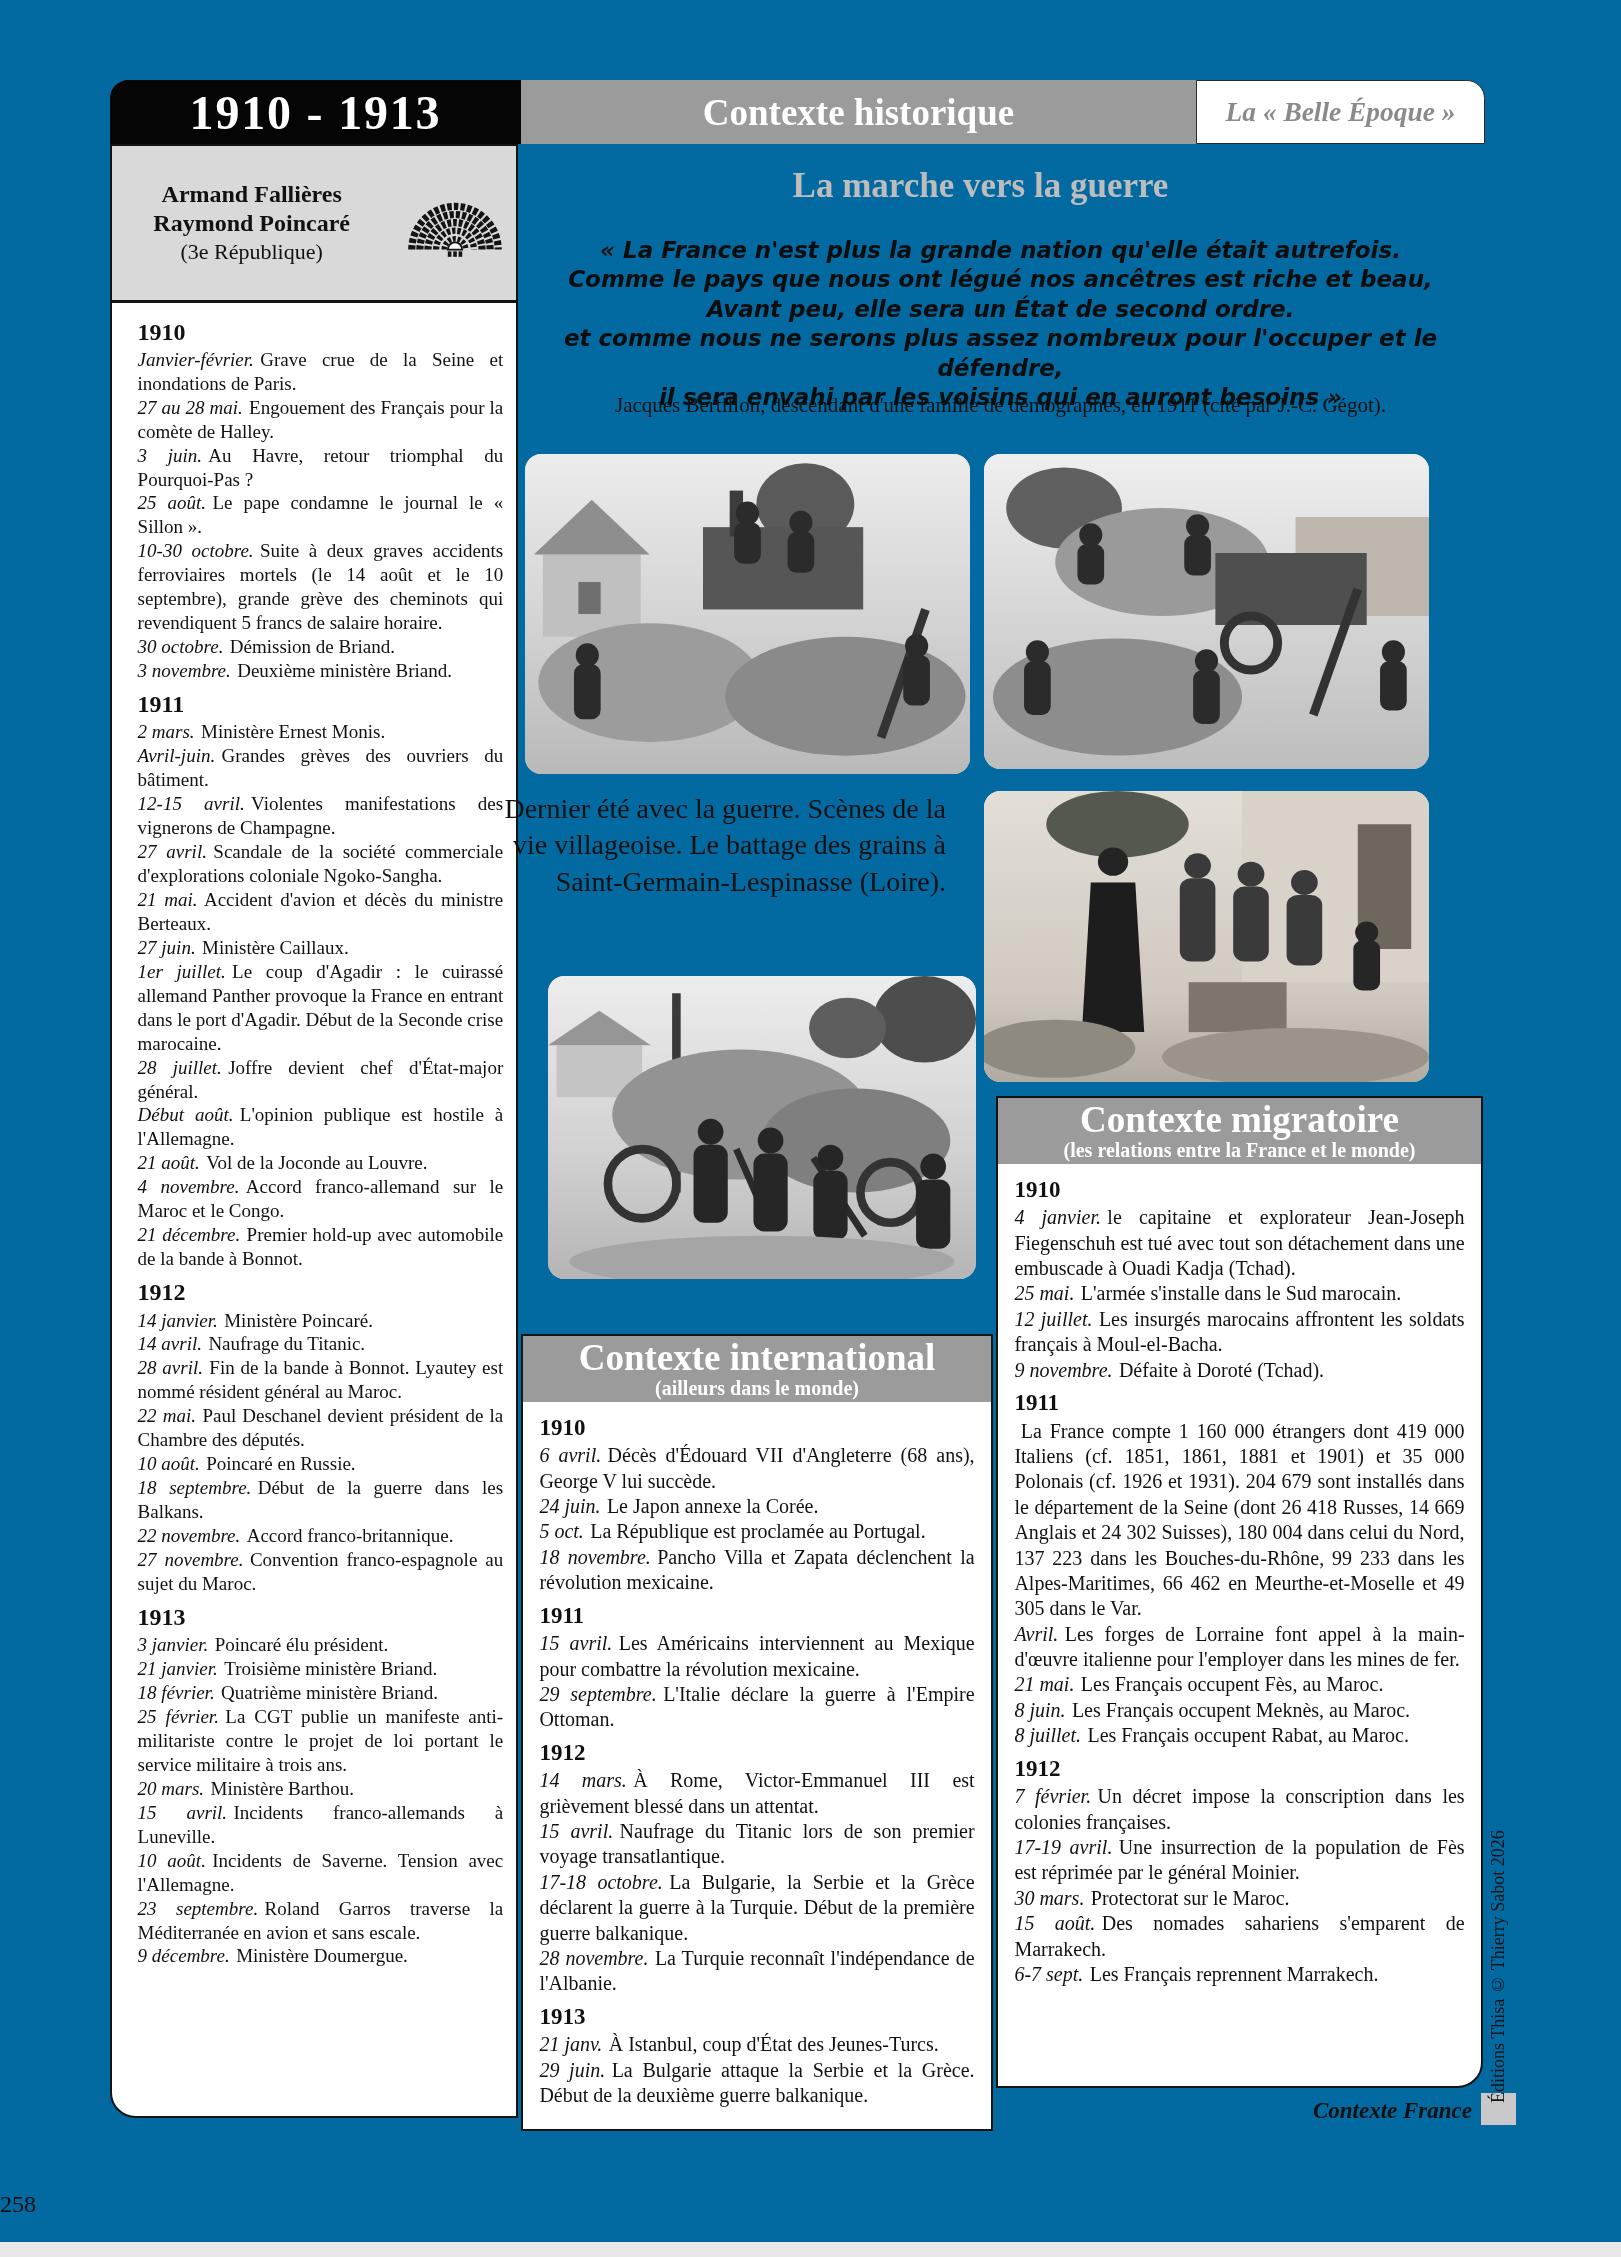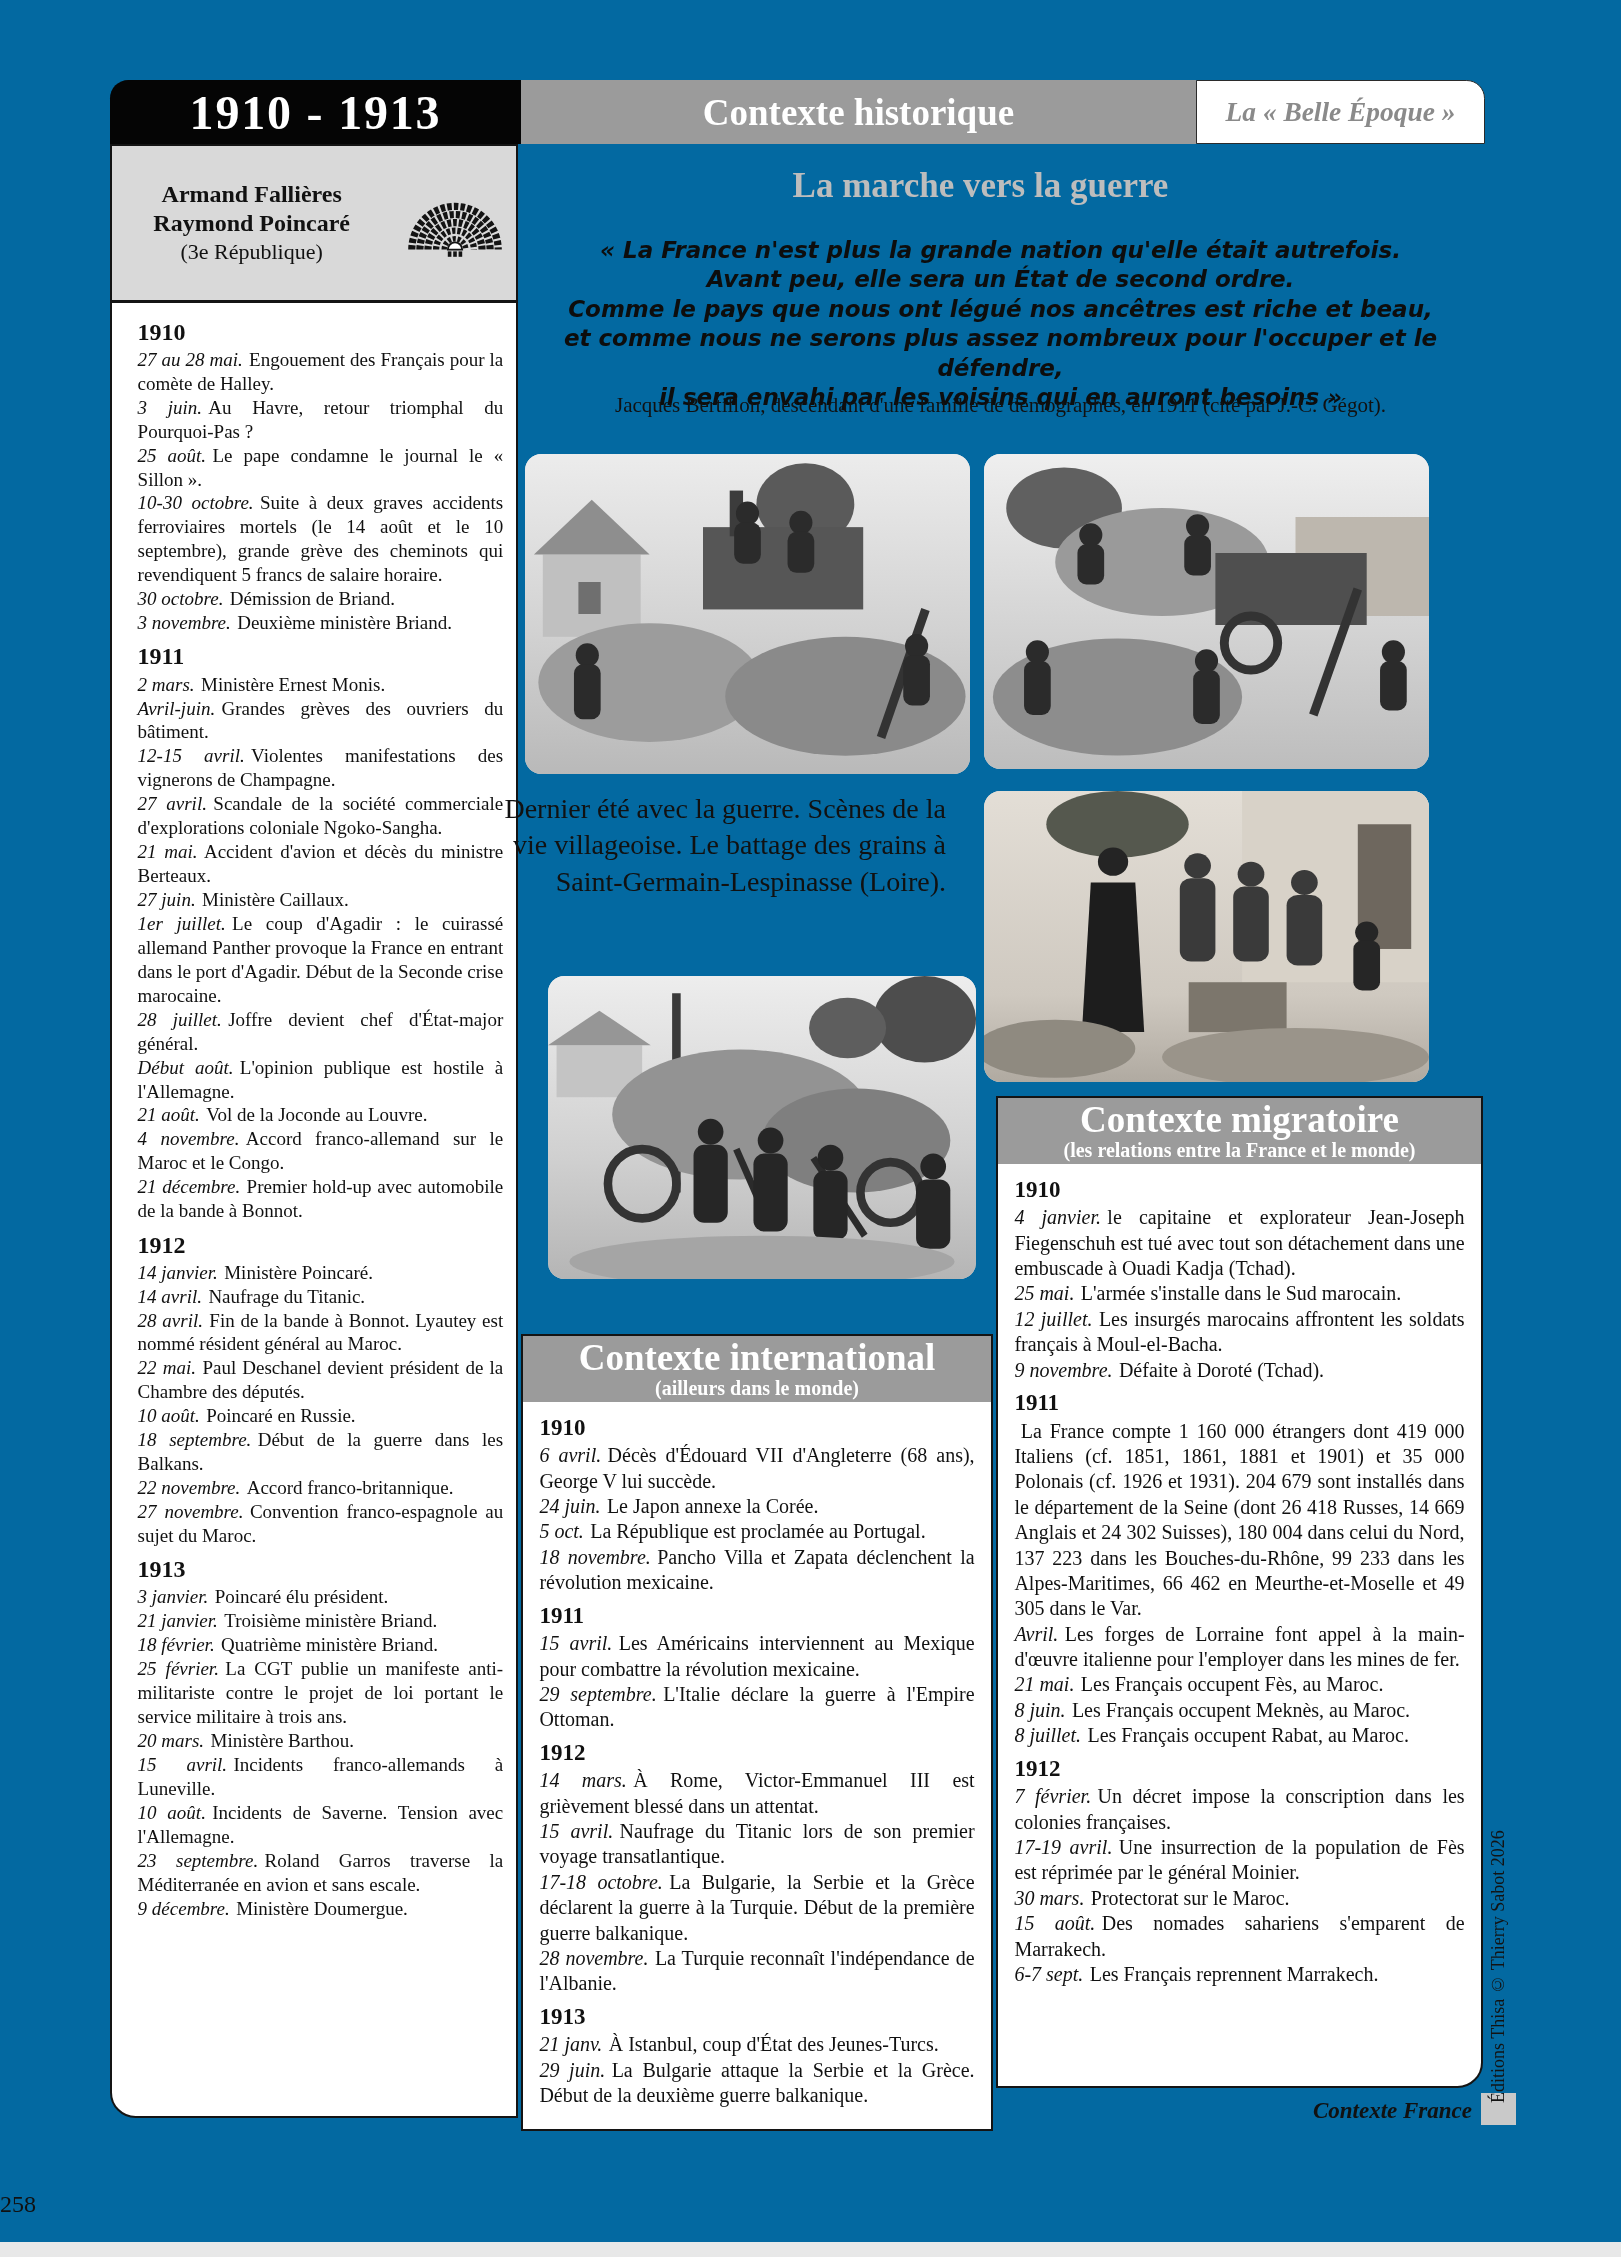--- a/index.html
+++ b/index.html
@@ -96,20 +96,21 @@
             <rect x="64" y="72" width="4" height="6"></rect>
         </g>
       </svg>
     </div>
     <div class="timeline">
 
         <section class="tl-sec">
           <h3>1910</h3>
           <div>
 
+              <p class="entry"><i class="d">Janvier-février.</i><span>Grave crue de la Seine et inondations de Paris.</span></p>
 
               <p class="entry"><i class="d">27 au 28 mai.</i><span>Engouement des Français pour la comète de Halley.</span></p>
 
               <p class="entry"><i class="d">3 juin.</i><span>Au Havre, retour triomphal du Pourquoi-Pas ?</span></p>
 
               <p class="entry"><i class="d">25 août.</i><span>Le pape condamne le journal le « Sillon ».</span></p>
 
               <p class="entry"><i class="d">10-30 octobre.</i><span>Suite à deux graves accidents ferroviaires mortels (le 14 août et le 10 septembre), grande grève des cheminots qui revendiquent 5 francs de salaire horaire.</span></p>
 
               <p class="entry"><i class="d">30 octobre.</i><span>Démission de Briand.</span></p>
@@ -193,22 +194,22 @@
               <p class="entry"><i class="d">9 décembre.</i><span>Ministère Doumergue.</span></p>
             </div>
         </section>
       </div>
   </aside>
 
   <h2 class="abs march">La marche vers la guerre</h2>
   <div class="abs quote">
 
   <div class="qline">« La France n'est plus la grande nation qu'elle était autrefois.</div>
+      <div class="qline">Comme le pays que nous ont légué nos ancêtres est riche et beau,</div>
       <div class="qline">Avant peu, elle sera un État de second ordre.</div>
-      <div class="qline">Comme le pays que nous ont légué nos ancêtres est riche et beau,</div>
       <div class="qline">et comme nous ne serons plus assez nombreux pour l'occuper et le défendre,</div>
       <div class="qline">il sera envahi par les voisins qui en auront besoins »</div>
       <div class="qline"></div>
     </div>
   <div class="abs attrib">Jacques Bertillon, descendant d'une famille de démographes, en 1911 (cité par J.-C. Gégot).</div>
 
   <figure class="abs photo" id="photoA" aria-label="Battage des grains : batteuse et villageois devant une maison">
     <svg viewBox="0 0 100 70" preserveAspectRatio="none" aria-hidden="true">
       <defs>
           <linearGradient id="skyA" x1="0" y1="0" x2="0" y2="1">

